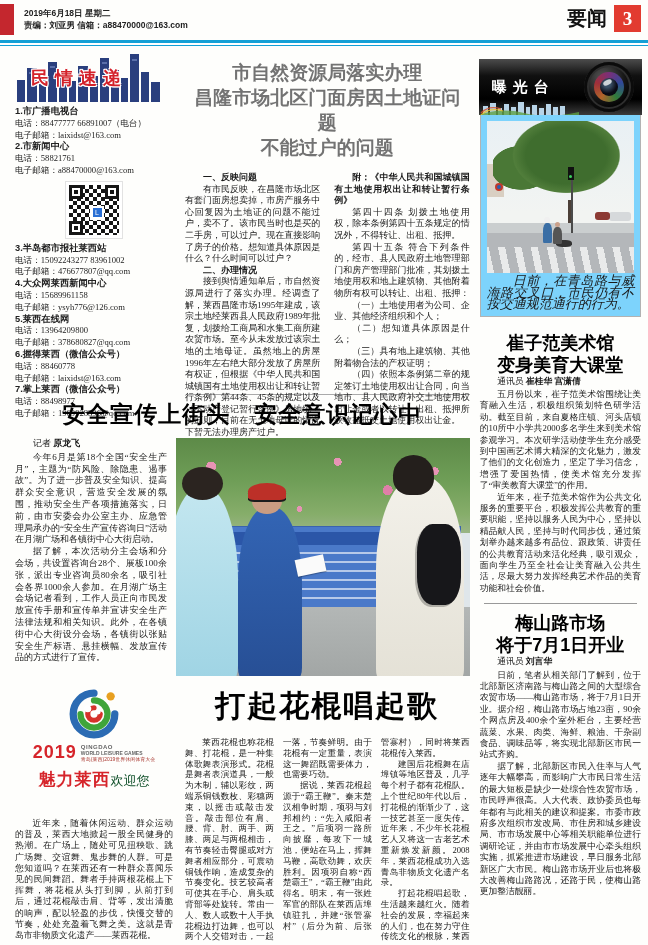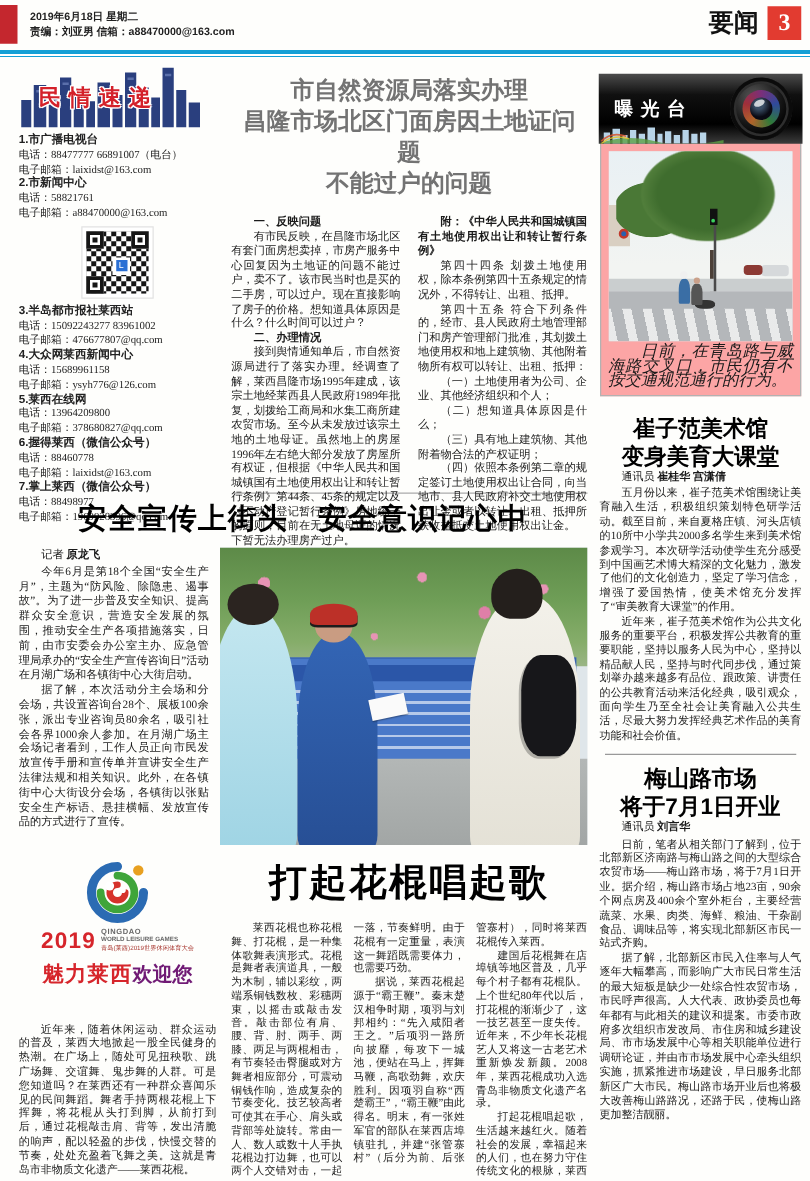--- a/index.html
+++ b/index.html
@@ -87,29 +87,29 @@
   .games { text-align:center; padding-top:4px; height:128px; }
   .games-swirl { margin:0 auto; display:block; }
   .games-row { display:flex; align-items:center; justify-content:center; gap:4px; margin-top:2px; }
   .games-year { font-family:"Liberation Sans",sans-serif; font-weight:800; font-size:18px; color:#d6252b; letter-spacing:1px; }
   .games-sub { text-align:left; font-family:"Liberation Sans",sans-serif; color:#666; }
   .games-sub .l1 { font-size:6px; font-weight:bold; letter-spacing:.5px; }
   .games-sub .l2 { font-size:5px; font-weight:bold; }
   .games-sub .l3 { font-size:5px; color:#a8372f; }
   .games-slogan { margin-top:5px; }
   .games-slogan .red { color:#d6252b; font-weight:800; font-size:17px; font-family:"Liberation Sans",sans-serif; letter-spacing:1px; }
-  .games-slogan .blk { color:#701a75; font-weight:700; font-size:16px; font-family:"Liberation Sans",sans-serif; }
+  .games-slogan .blk { color:#14532d; font-weight:400; font-size:13px; font-family:"Liberation Sans",sans-serif; }
   .bleft .p1 { font-size:8.8px; line-height:11.2px; text-align:justify; text-indent:2em; margin-top:6px; }
   .bright { flex:1; }
   .bright h2 { text-align:center; font-family:"Liberation Sans",sans-serif; font-weight:800; font-size:30px; letter-spacing:2px; margin:2px 0 10px; color:#000; }
   .cols3 { column-count:3; column-gap:9px; font-size:8.6px; line-height:10.8px; text-align:justify; height:206px; overflow:hidden; }
   .cols3 p { text-indent:2em; margin:0; }
 
   
-  .exposure { position:relative; margin-top:26px; border:1px solid #b2b2b2; padding:40px 6px 6px; background:#fca5a5; }
+  .exposure { position:relative; margin-top:26px; border:1px solid #b2b2b2; padding:40px 6px 6px; background:#7dd3fc; }
   .exp-banner { position:absolute; left:-2px; right:-2px; top:-22px; height:56px; background:linear-gradient(180deg,#4c4c4c,#101010 30%,#000 72%,#3c3c3c); display:flex; align-items:center; overflow:hidden; }
   .exp-title { color:#fff; font-family:"Liberation Sans",sans-serif; font-weight:bold; font-size:15px; letter-spacing:6px; margin-left:13px; position:relative; z-index:2; }
   .lens { position:absolute; right:8px; top:3px; width:50px; height:50px; border-radius:50%; background:radial-gradient(circle at 38% 32%, #484848 0 12%, #181818 45%, #000 70%); box-shadow:inset 0 0 0 3px #0b0b0b, inset 0 0 0 5px #2e2e2e; }
   .lens-ring { position:absolute; inset:10px; border-radius:50%; background:conic-gradient(#7a2f7a,#2f4a9a,#2f7a3a,#b0642a,#a02f3a,#7a2f7a); }
   .lens-core { position:absolute; inset:16px; border-radius:50%; background:radial-gradient(circle at 40% 32%, #3a4f66 0 22%, #0a0a14 60%); }
   .lens-hl { position:absolute; left:19px; top:18px; width:9px; height:5px; border-radius:50%; background:rgba(255,255,255,.75); transform:rotate(-25deg); }
   .exp-cityline { position:absolute; left:0; bottom:0; }
   .exp-photo { height:152px; }
   .ep-sky { position:absolute; inset:0; background:linear-gradient(180deg,#e9f0f4,#f2f4f2 60%); }
   .ep-bldg { position:absolute; left:0; top:28%; width:12%; height:22%; background:#d9cfc2; }

